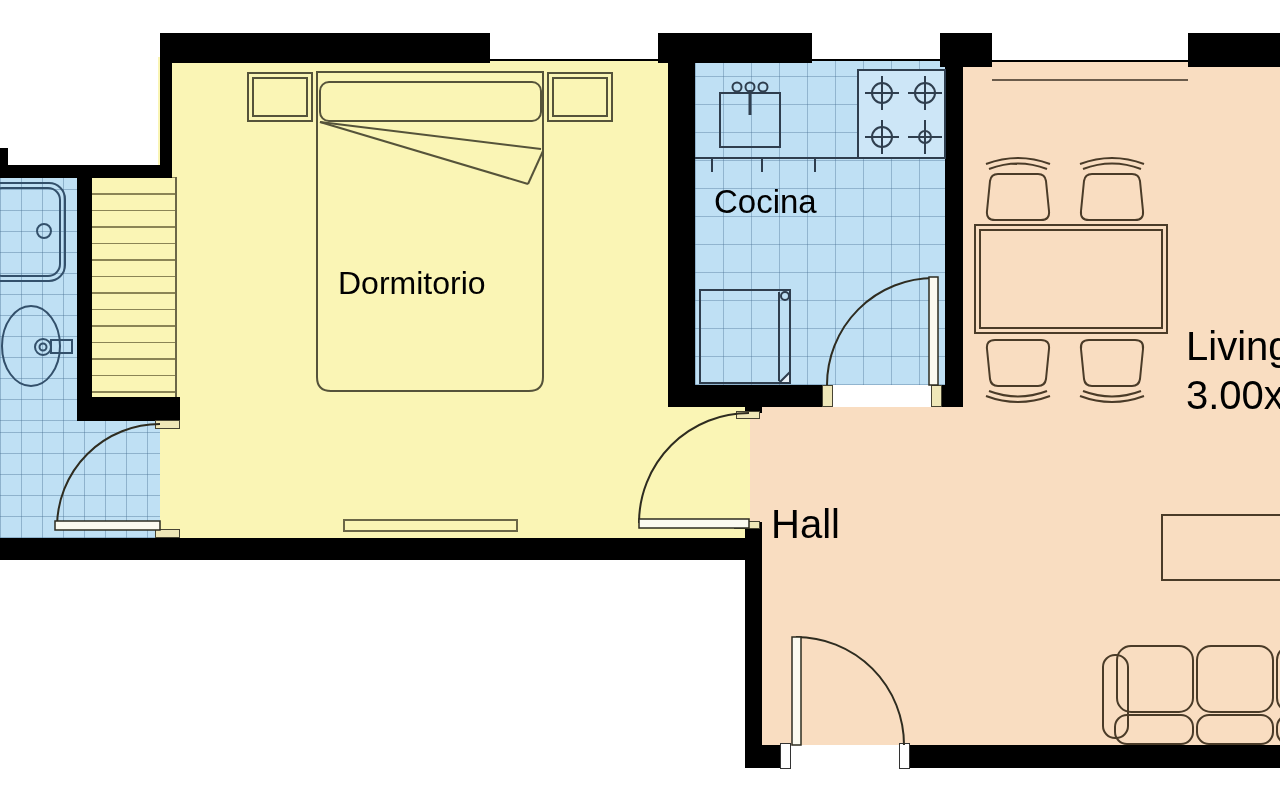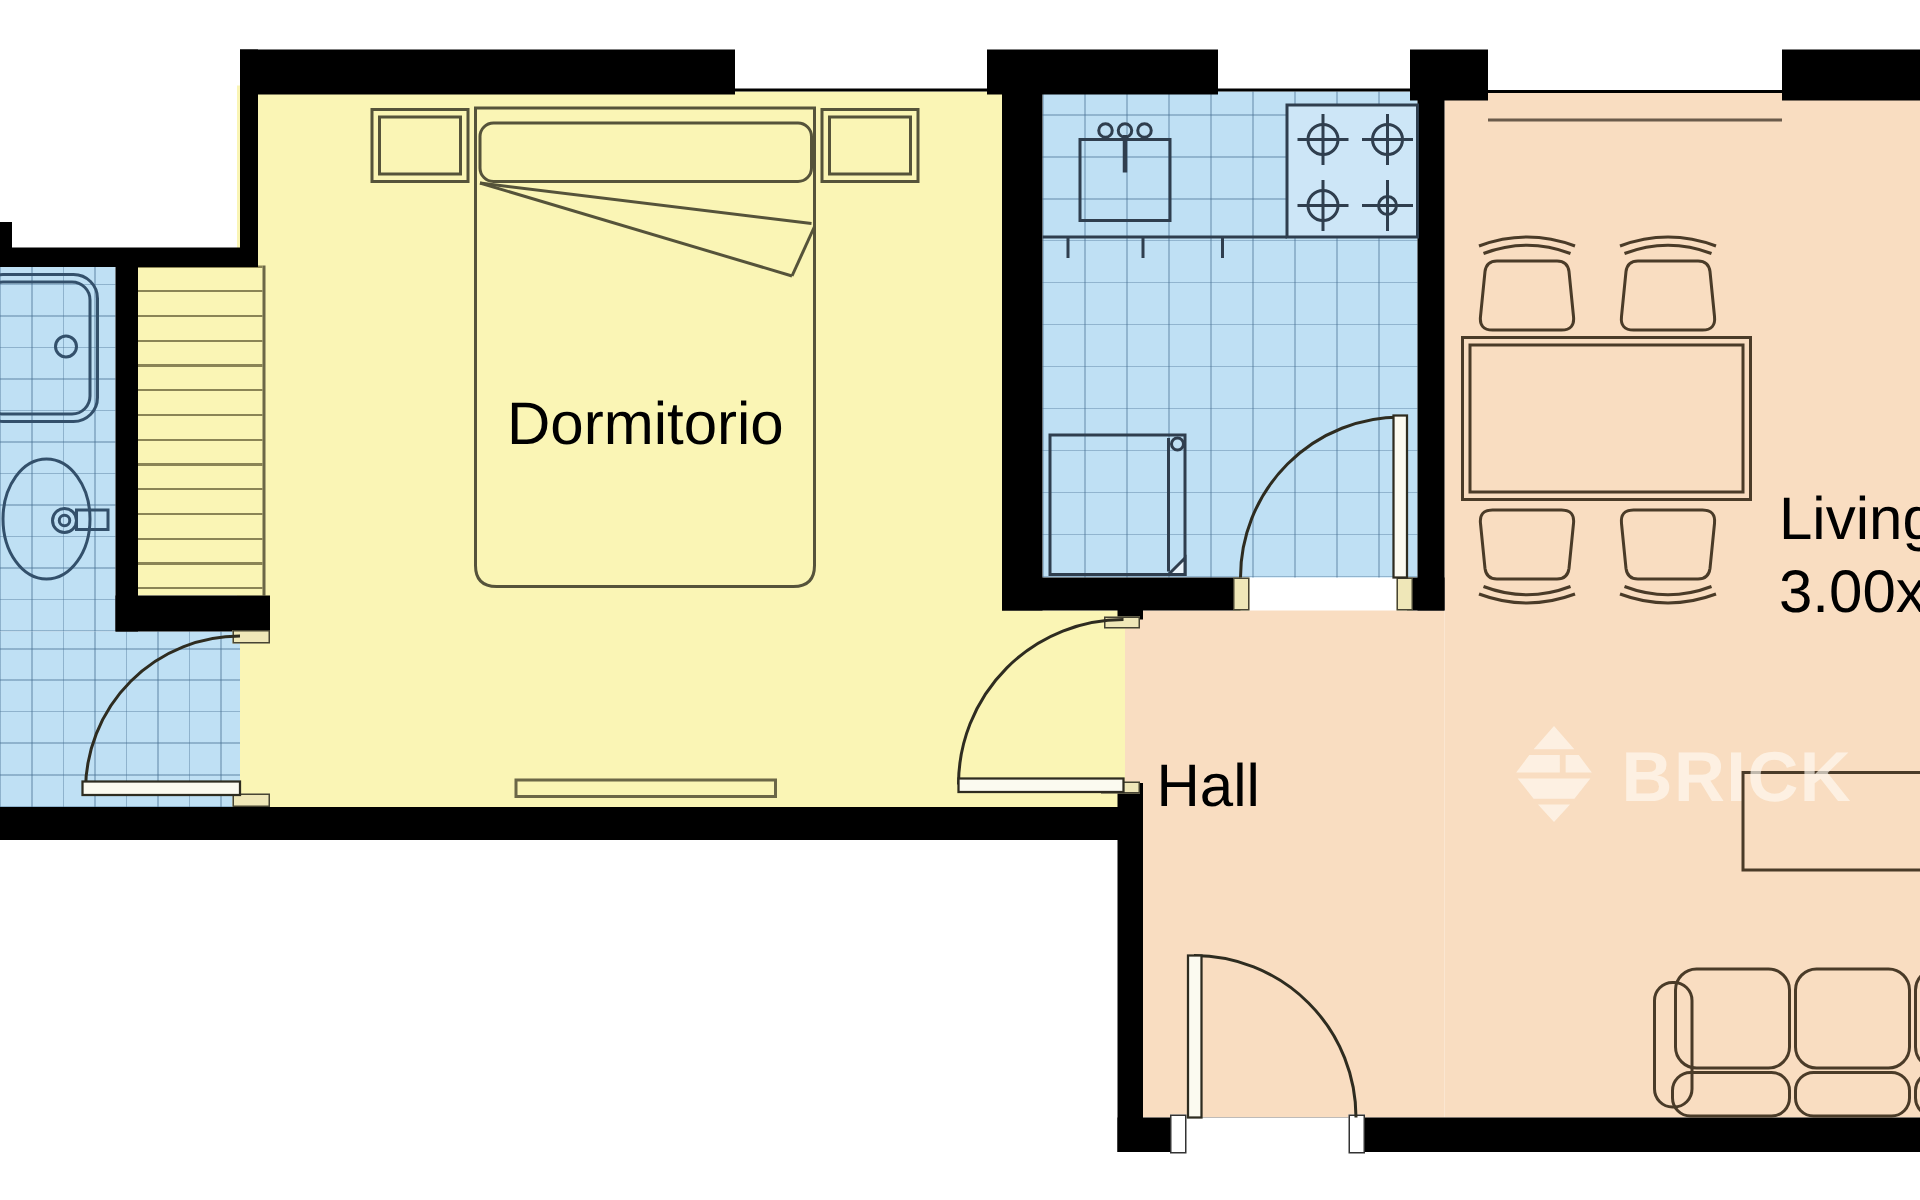--- a/index.html
+++ b/index.html
@@ -18,21 +18,21 @@
   .floor-peach{background:#F9DDC1;}
   .closet{position:absolute;background:#FAF5B5;border-right:2px solid #6b6747;
      background-image:repeating-linear-gradient(180deg,#8a8455 0 1.5px,transparent 1.5px 16.5px);}
   .window{position:absolute;background:#fff;border-bottom:2px solid #000;}
   .jamb{position:absolute;background:#efe7b8;border:1px solid #474433;box-sizing:border-box;}
   .jamb-white{background:#fff;border-color:#333;}
   .sill{position:absolute;background:#6b5b4b;}
   .radiator{position:absolute;background:#FAF5B5;border:2px solid #6b6747;box-sizing:border-box;}
   .room-label{position:absolute;color:#000;white-space:nowrap;}
   .room-label .l1,.room-label .l2{display:block;}
-  .lbl-bedroom{left:338px;top:258px;font-size:40px;line-height:51px;}
+  .lbl-bedroom{left:338px;top:258px;font-size:32px;line-height:51px;}
   .lbl-kitchen{left:714px;top:180px;font-size:33px;line-height:43px;}
   .lbl-hall{left:771px;top:498px;font-size:40px;line-height:53px;text-align:right;}
   .lbl-living{left:1186px;top:322px;font-size:40px;line-height:49px;}
   svg.overlay{position:absolute;left:0;top:0;pointer-events:none;}
   #watermark{position:absolute;left:1003px;top:482px;display:flex;align-items:center;gap:12px;
      color:rgba(255,250,243,.66);}
   #watermark .wm-text{font-size:47px;font-weight:700;letter-spacing:1px;line-height:1;}
 </style>
 </head>
 <body>
@@ -193,33 +193,24 @@
       <rect x="1115" y="715" width="78" height="29" rx="12"></rect>
       <rect x="1197" y="715" width="76" height="29" rx="12"></rect>
       <rect x="1277" y="715" width="60" height="29" rx="12"></rect>
     </g>
   </svg>
 
   <div class="room-label lbl-bedroom">
     <span class="l1">Dormitorio</span>
   </div>
   <div class="room-label lbl-kitchen">
+    <span class="l1">Cocina</span>
   </div>
   <div class="room-label lbl-hall">
     <span class="l1">Hall</span>
   </div>
   <div class="room-label lbl-living">
     <span class="l1">Living</span>
     <span class="l2">3.00x</span>
   </div>
 
-  <div id="watermark">
-    <svg width="66" height="70" viewBox="-34 -36 68 72" fill="rgba(255,250,243,0.66)">
-      <polygon points="0,-34 14,-18 -14,-18"></polygon>
-      <polygon points="-17,-14 4,-14 4,-2 -26,-2"></polygon>
-      <polygon points="8,-14 17,-14 26,-2 8,-2"></polygon>
-      <polygon points="-25,2 25,2 14,16 -14,16"></polygon>
-      <polygon points="-11,20 11,20 0,32"></polygon>
-    </svg>
-    <span class="wm-text">BRICK</span>
-  </div>
 
 </div>
 
 </body></html>

